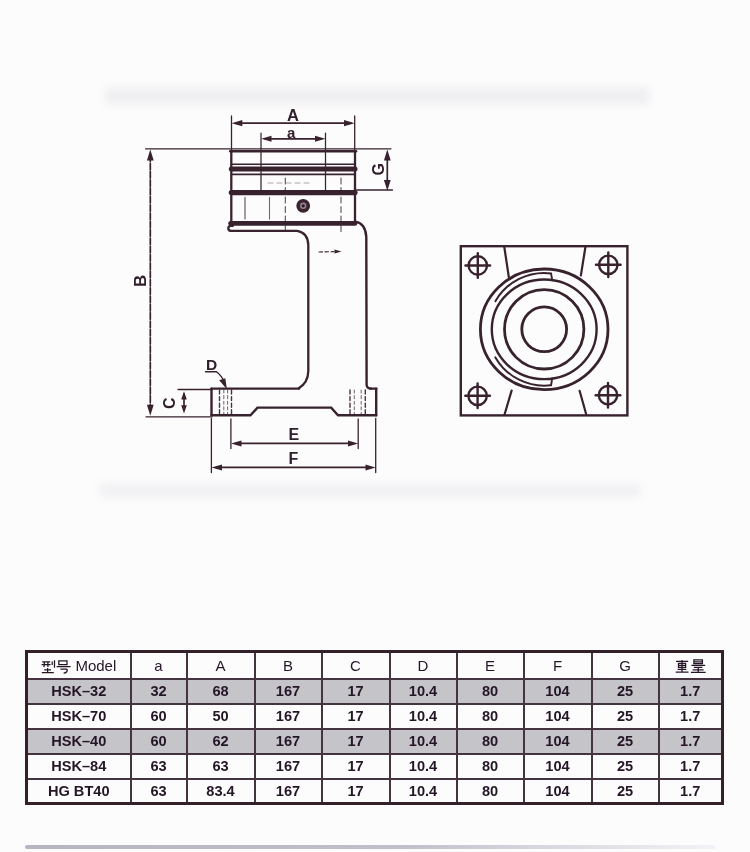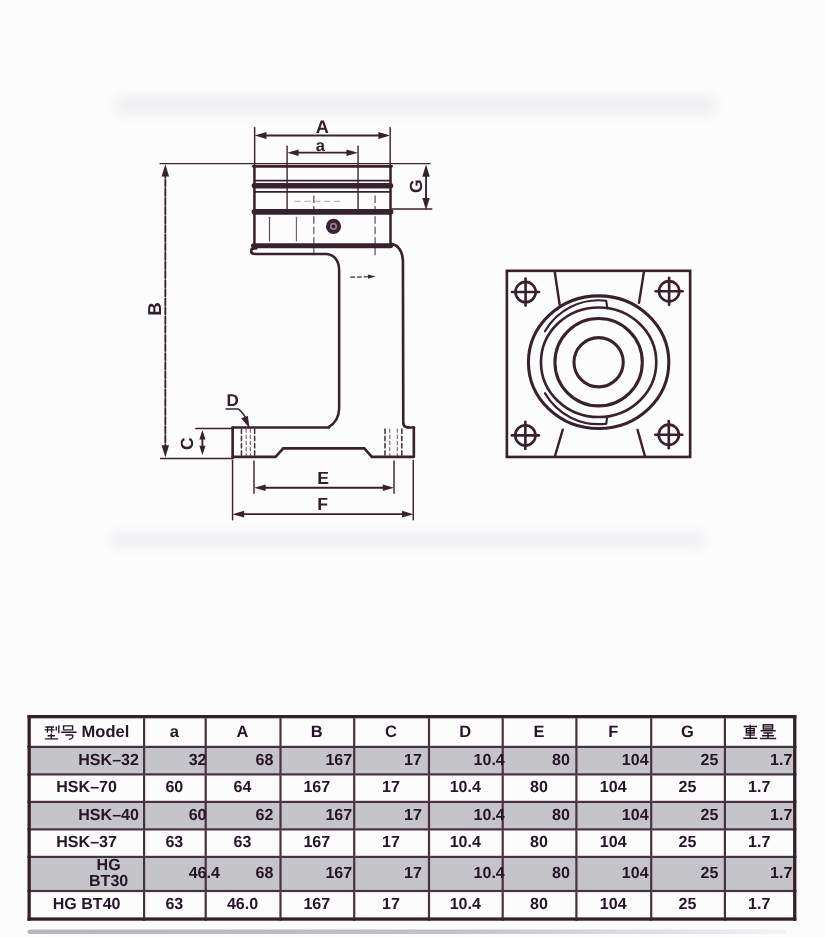--- a/index.html
+++ b/index.html
@@ -1,21 +1,21 @@
 <!DOCTYPE html>
 <html><head>
 <meta charset="utf-8">
 <style>
 html,body{margin:0;padding:0;}
 .page{position:relative;width:750px;height:852px;background:#fdfcfd;font-family:"Liberation Sans",sans-serif;overflow:hidden;}
 #draw{position:absolute;left:0;top:0;filter:blur(0.35px);}
 table.spec{position:absolute;left:25px;top:650px;width:698px;border-collapse:collapse;table-layout:fixed;border:3px solid #342029;}
 table.spec td{border:2px solid #463340;text-align:center;vertical-align:middle;padding:0;font-size:14.6px;font-weight:bold;color:#241626;height:22.9px;line-height:1;}
-table.spec tr.hd td{font-weight:bold;height:25px;font-size:15px;}
-table.spec tr.g td{background:#c5c4c9;padding-left:40px;}
+table.spec tr.hd td{font-weight:normal;height:25px;font-size:15px;}
+table.spec tr.g td{background:#c5c4c9;}
 .strip{position:absolute;left:25px;top:845.2px;width:690px;height:3.6px;background:linear-gradient(to right,#b8b5c0 0%,#c2bfc9 55%,#d8d6de 75%,#f3f2f7 100%);border-radius:2px;}
 .noise{position:absolute;background:#9a98a2;filter:blur(5px);}
 </style>
 </head>
 <body>
 <div class="page">
 <div class="noise" style="left:105px;top:88px;width:545px;height:16px;opacity:0.14;"></div>
 <div class="noise" style="left:100px;top:484px;width:540px;height:13px;opacity:0.13;"></div>
 <svg id="draw" width="750" height="650" viewBox="0 0 750 650">
  <g stroke="#38222e" fill="none" stroke-linecap="round">
@@ -205,21 +205,21 @@
           <td>17</td>
           <td>10.4</td>
           <td>80</td>
           <td>104</td>
           <td>25</td>
           <td>1.7</td>
         </tr>
  <tr>
           <td>HSK–70</td>
           <td>60</td>
-          <td>64</td>
+          <td>50</td>
           <td>167</td>
           <td>17</td>
           <td>10.4</td>
           <td>80</td>
           <td>104</td>
           <td>25</td>
           <td>1.7</td>
         </tr>
  <tr class="g">
           <td>HSK–40</td>
@@ -227,47 +227,35 @@
           <td>62</td>
           <td>167</td>
           <td>17</td>
           <td>10.4</td>
           <td>80</td>
           <td>104</td>
           <td>25</td>
           <td>1.7</td>
         </tr>
  <tr>
-          <td>HSK–37</td>
+          <td>HSK–84</td>
           <td>63</td>
           <td>63</td>
-          <td>167</td>
-          <td>17</td>
-          <td>10.4</td>
-          <td>80</td>
-          <td>104</td>
-          <td>25</td>
-          <td>1.7</td>
-        </tr>
- <tr class="g">
-          <td>HG BT30</td>
-          <td>46.4</td>
-          <td>68</td>
           <td>167</td>
           <td>17</td>
           <td>10.4</td>
           <td>80</td>
           <td>104</td>
           <td>25</td>
           <td>1.7</td>
         </tr>
  <tr>
           <td>HG BT40</td>
           <td>63</td>
-          <td>46.0</td>
+          <td>83.4</td>
           <td>167</td>
           <td>17</td>
           <td>10.4</td>
           <td>80</td>
           <td>104</td>
           <td>25</td>
           <td>1.7</td>
         </tr>
 </tbody>
     </table>

